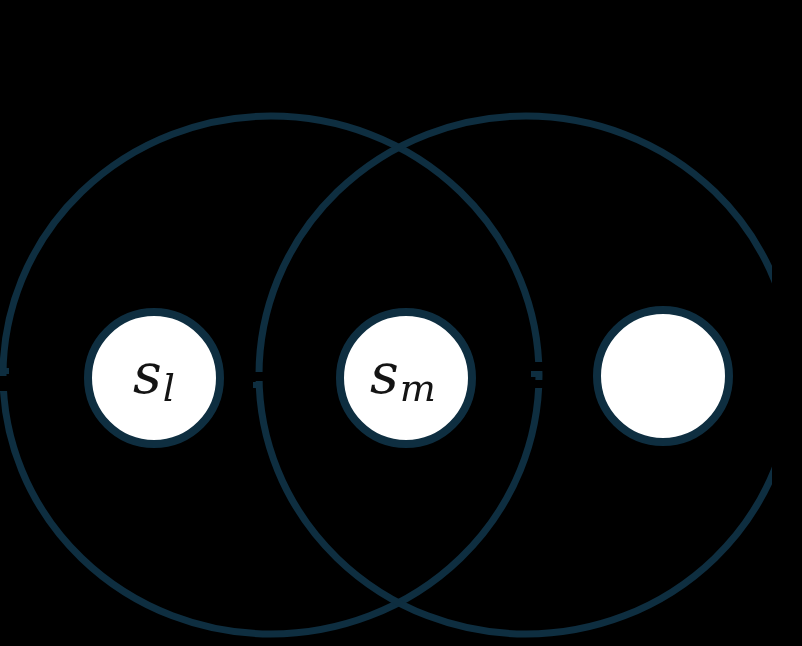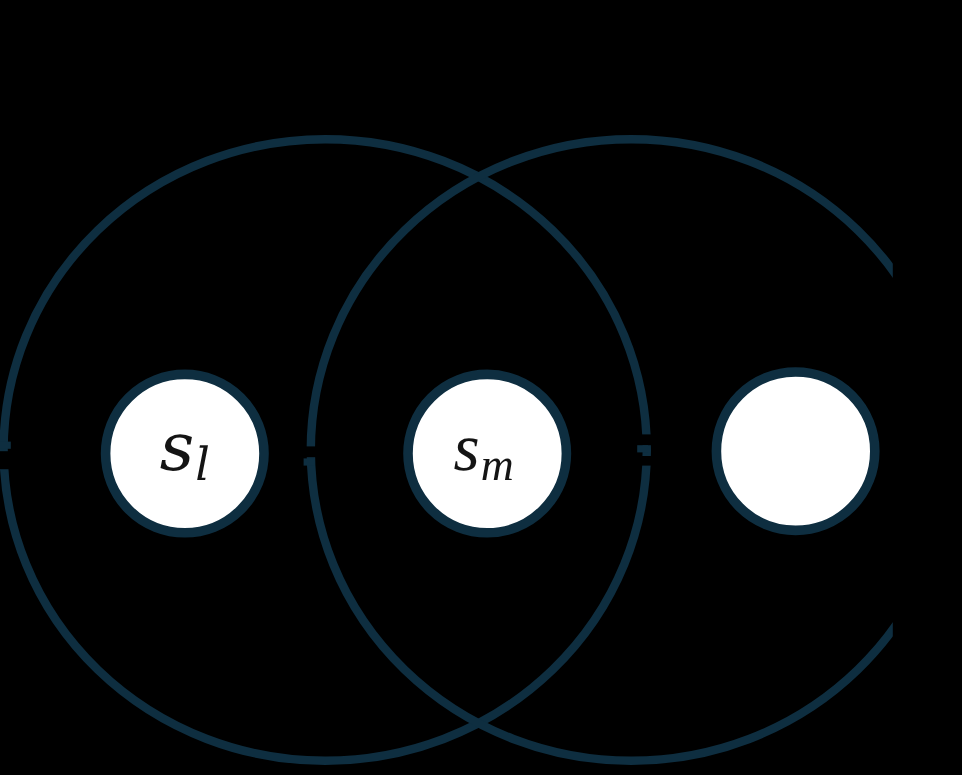--- a/index.html
+++ b/index.html
@@ -6,20 +6,21 @@
     margin: 0;
     padding: 0;
     background: var(--bg, #000);
   }
   .canvas {
     position: relative;
     width: 744px;
     height: 646px;
     background: var(--bg, #000);
     overflow: hidden;
+    padding-left: 28px;
   }
   .canvas svg {
     position: absolute;
     left: 0;
     top: 0;
   }
   .set-ellipse {
     fill: none;
     stroke: var(--stroke, #0e2e40);
     stroke-width: 7px;
@@ -46,21 +47,21 @@
     white-space: nowrap;
     user-select: none;
   }
   .node-label sub {
     font-size: 0.68em;
     line-height: 0;
     vertical-align: -0.22em;
     margin-left: 1px;
   }
   #lbl-sl { left: 154px; top: 374px; }
-  #lbl-sm { left: 403px; top: 374px; font-family: Liberation Serif, serif; }
+  #lbl-sm { left: 403px; top: 374px; }
   #lbl-sr { left: 662px; top: 373px; }
 </style>
 </head>
 <body>
 
 <div class="canvas">
 
   <svg width="802" height="646" viewBox="0 0 802 646">
 
     <ellipse class="set-ellipse" cx="271" cy="375" rx="268" ry="259"></ellipse>

